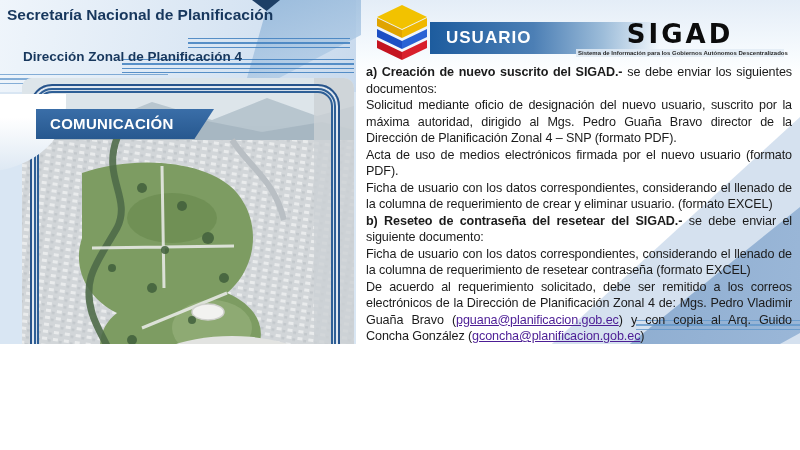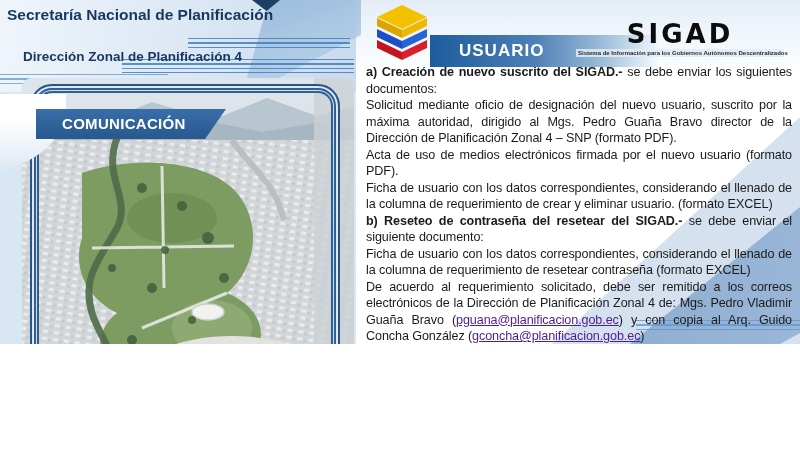--- a/index.html
+++ b/index.html
@@ -44,42 +44,42 @@
          box-shadow:inset 0 0 0 2px rgba(255,255,255,.85),inset 0 0 0 4px #2e5f96,
                     inset 0 0 0 5px rgba(255,255,255,.8),inset 0 0 0 7px #2e5f96;
          pointer-events:none;}
   .swoosh{position:absolute;left:-34px;top:94px;width:100px;height:78px;
           background:linear-gradient(180deg,#ffffff 30%,#dde8f3);
           border-radius:0 0 85% 0;}
   .banner{position:absolute;left:36px;top:109px;width:164px;height:30px;
           background:linear-gradient(180deg,#3a6ea8,#27588f);
           clip-path:polygon(0 0,100% 0,89% 100%,0 100%);
           color:#fff;font-weight:bold;font-size:15px;line-height:30px;
-          padding-left:26px;letter-spacing:.3px;}
+          padding-left:14px;letter-spacing:.3px;}
   .pill{position:absolute;left:44px;top:354px;width:126px;height:25px;
         border-radius:0 13px 13px 0;
         background:linear-gradient(90deg,#6aa1d8,#1e5fa6 80%);
         color:#fff;font-weight:bold;font-size:13px;line-height:25px;
         text-align:right;padding-right:14px;box-sizing:border-box;}
   .wm{position:absolute;left:200px;top:372px;width:120px;height:38px;color:rgba(255,255,255,.93);
       transform:skewX(-6deg);}
   .wm-small{position:absolute;left:48px;top:0;font-size:6px;font-weight:bold;letter-spacing:1.5px;font-style:italic;}
   .wm-main{position:absolute;left:0;top:6px;font-size:17px;font-weight:bold;font-style:italic;letter-spacing:.5px;
            text-shadow:0 0 2px rgba(120,140,160,.6);}
   .wm-bars{position:absolute;left:84px;top:2px;display:flex;gap:3px;}
   .wm-bars i{display:block;width:5px;height:26px;background:rgba(255,255,255,.93);transform:skewX(-22deg);}
   .date{position:absolute;left:0;top:423px;width:172px;height:21px;
         background:rgba(231,239,233,.9);color:#1c4587;font-size:10px;line-height:21px;padding-left:3px;box-sizing:border-box;}
 
   
   .cube{position:absolute;left:372px;top:4px;width:60px;height:60px;}
   .usuario{position:absolute;left:430px;top:22px;width:230px;height:32px;
            background:linear-gradient(90deg,#1d5c9e 0%,#4c7fb5 45%,#9cbcd9 75%,rgba(236,242,249,0) 100%);
            color:#fff;font-weight:bold;font-size:17px;line-height:32px;
-           padding-left:29px;letter-spacing:1px;box-sizing:border-box;margin-top:13px;}
+           padding-left:16px;letter-spacing:1px;box-sizing:border-box;}
   .sigad{position:absolute;left:576px;top:20px;width:208px;text-align:center;}
   .sigad-title{font-family:"DejaVu Sans",sans-serif;font-weight:bold;font-size:26px;line-height:28px;
                color:#0c0c0c;letter-spacing:3px;transform:scaleY(1.05);}
   .sigad-slogan{font-size:6px;font-weight:bold;color:#2a2a2a;white-space:nowrap;
                 background:rgba(226,235,244,.85);padding:1px 2px;margin-top:1px;}
 
   
   .body-text{position:absolute;left:366px;top:64px;width:426px;height:378px;
              font-size:12.6px;line-height:16.5px;color:#1b1b1b;text-align:justify;letter-spacing:-.1px;}
   .body-text p{margin:0;}

